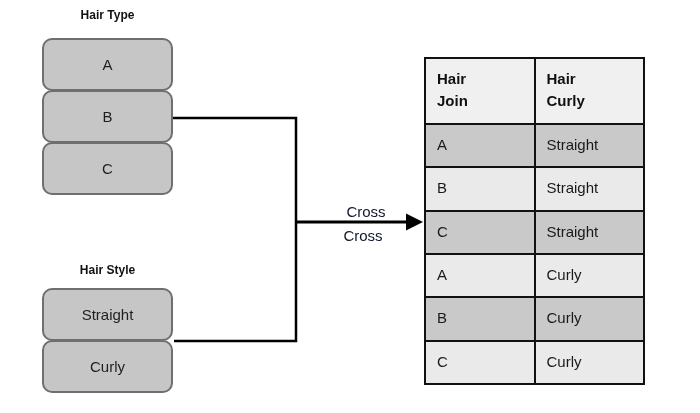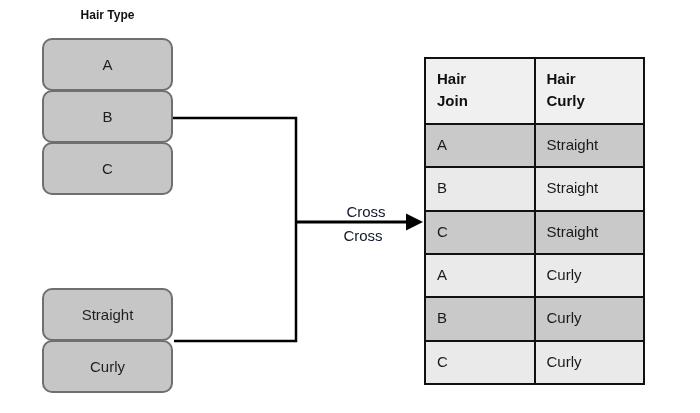--- a/index.html
+++ b/index.html
@@ -100,20 +100,21 @@
   <div class="node" id="node-a">
     <span>A</span>
   </div>
   <div class="node" id="node-b">
     <span>B</span>
   </div>
   <div class="node" id="node-c">
     <span>C</span>
   </div>
 
+  <div class="group-title" id="title-hair-style">Hair Style</div>
 
   <div class="node" id="node-straight">
     <span>Straight</span>
   </div>
   <div class="node" id="node-curly">
     <span>Curly</span>
   </div>
 
   <div class="conn-label" id="label-cross">Cross</div>
   <div class="conn-label" id="label-join">Cross</div>

